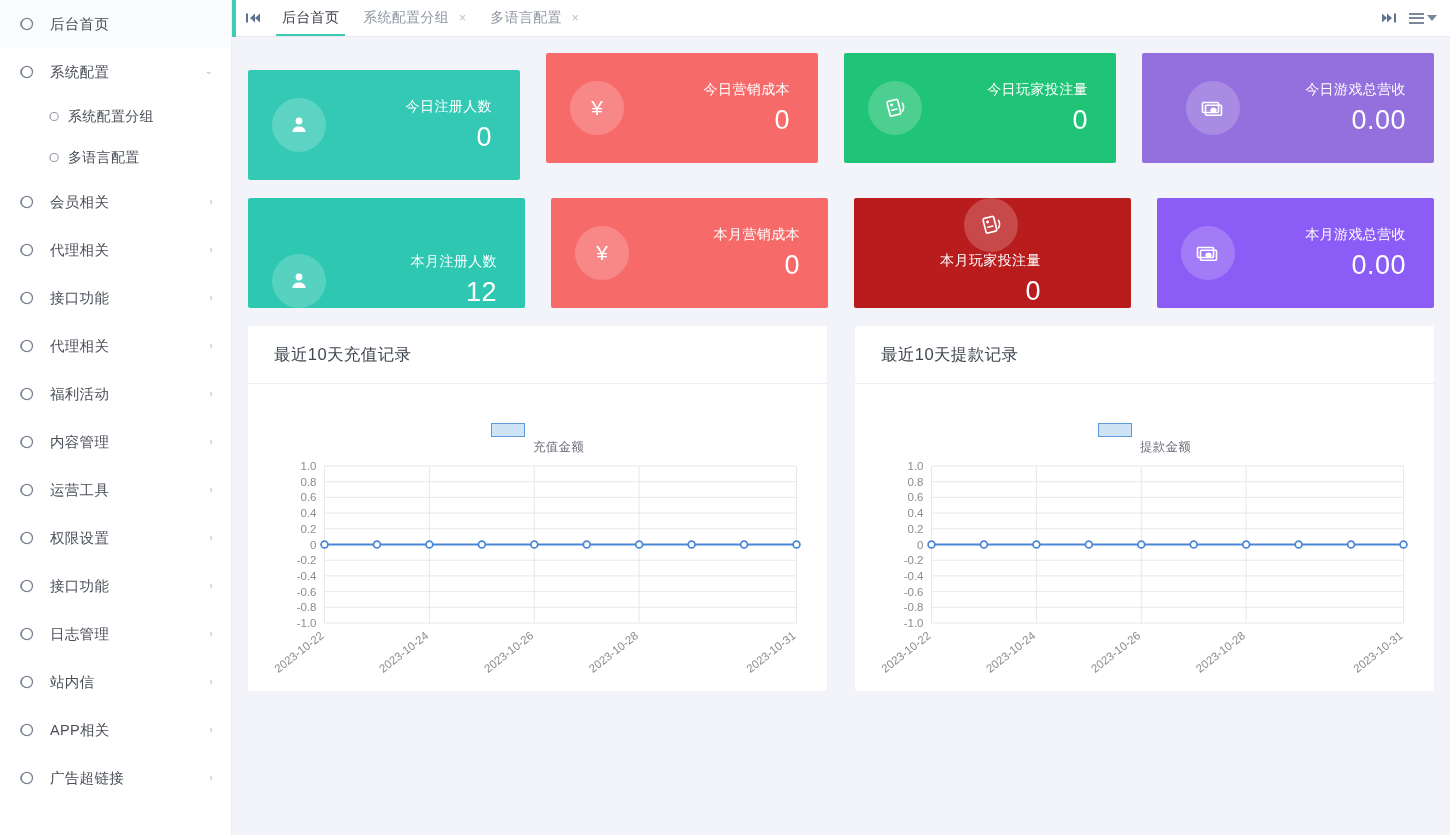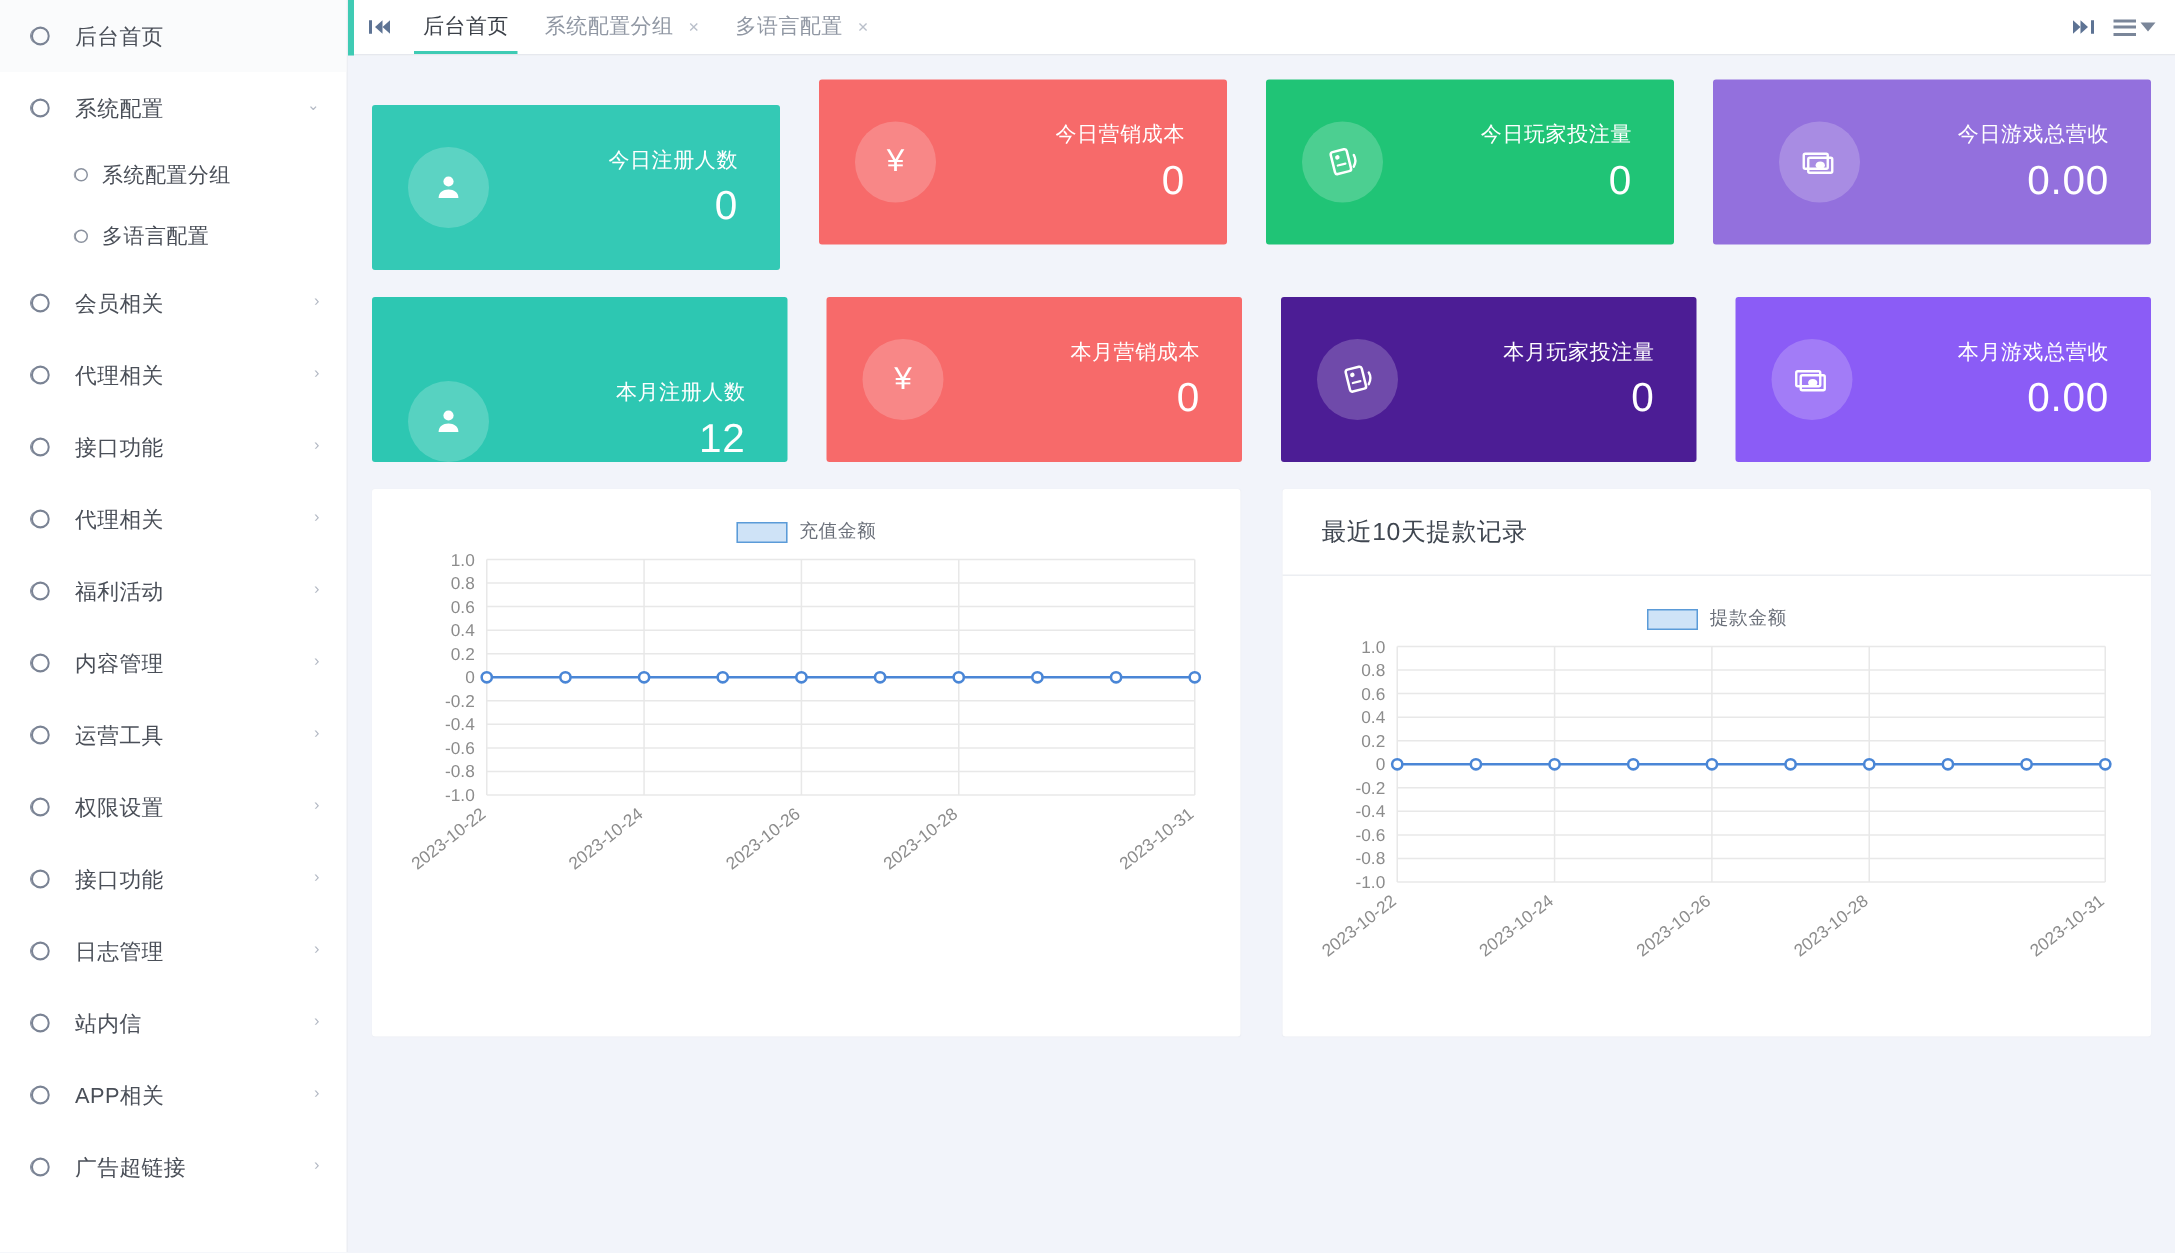--- a/index.html
+++ b/index.html
@@ -127,21 +127,21 @@
     font-size: 16.5px; color: #3f4650; letter-spacing: .4px;
   }
   .chart-body { flex: 1; position: relative; padding: 6px 0 0 0; }
   .chart-legend {
     display: flex; align-items: center; justify-content: center;
     gap: 8px; margin-top: 14px;
   }
   .legend-swatch {
     width: 34px; height: 14px; background: #cfe3f7; border: 1px solid #5b9bd8;
   }
-  .legend-label { font-size: 12.5px; color: #6b707a; letter-spacing: .3px; }
+  .legend-label { font-size: 12.5px; color: #6b707a; letter-spacing: .3px; margin-top: 35px; }
   .plot-wrap { position: relative; width: 100%; height: 255px; }
   .plot-wrap svg { display: block; width: 100%; height: 100%; }
 </style>
 </head>
 <body>
 
 <div id="app">
 
   <nav id="sidebar">
       <div class="menu-item active">
@@ -424,21 +424,21 @@
           </div>
           <div class="stat-card" style="background: rgb(247, 106, 106);">
             <div class="stat-ico">
               <span class="yen">¥</span>
             </div>
             <div class="stat-text">
               <div class="stat-label">本月营销成本</div>
               <div class="stat-value">0</div>
             </div>
           </div>
-          <div class="stat-card" style="background: #4c1d95;">
+          <div class="stat-card" style="background: #b91c1c; flex-direction: column;">
             <div class="stat-ico">
               <svg width="26" height="26" viewBox="0 0 26 26" aria-hidden="true">
                 <g transform="rotate(-14 13 13)">
                   <rect x="6.5" y="5" width="11" height="15" rx="1.6" fill="none" stroke="#fff" stroke-width="1.7"></rect>
                   <circle cx="10.4" cy="9.2" r="1.5" fill="#fff"></circle>
                   <path d="M9.4 14.5h5.2" stroke="#fff" stroke-width="1.5" stroke-linecap="round"></path>
                 </g>
                 <path d="M20.5 8.3c1.4 2.4 1.4 5.2 0 7.8" stroke="#fff" stroke-width="1.6" fill="none" stroke-linecap="round"></path>
               </svg>
             </div>
@@ -456,20 +456,21 @@
               </svg>
             </div>
             <div class="stat-text">
               <div class="stat-label">本月游戏总营收</div>
               <div class="stat-value">0.00</div>
             </div>
           </div>
         </div>
       <div class="chart-row" id="chart-row">
           <div class="chart-card">
+            <div class="chart-head">最近10天充值记录</div>
             <div class="chart-body">
               <div class="chart-legend">
                 <span class="legend-swatch"></span>
                 <span class="legend-label">充值金额</span>
               </div>
               <div class="plot-wrap">
                 <svg viewBox="0 0 562 255" preserveAspectRatio="xMidYMid meet">
                   <line x1="68" y1="10" x2="540" y2="10" stroke="#e8e8e8" stroke-width="1"></line>
                   <text x="60" y="14" text-anchor="end" font-family="Liberation Sans, sans-serif" font-size="11.5" fill="#8c8c8c">1.0</text>
                   <line x1="68" y1="25.699999999999996" x2="540" y2="25.699999999999996" stroke="#e8e8e8" stroke-width="1"></line>

